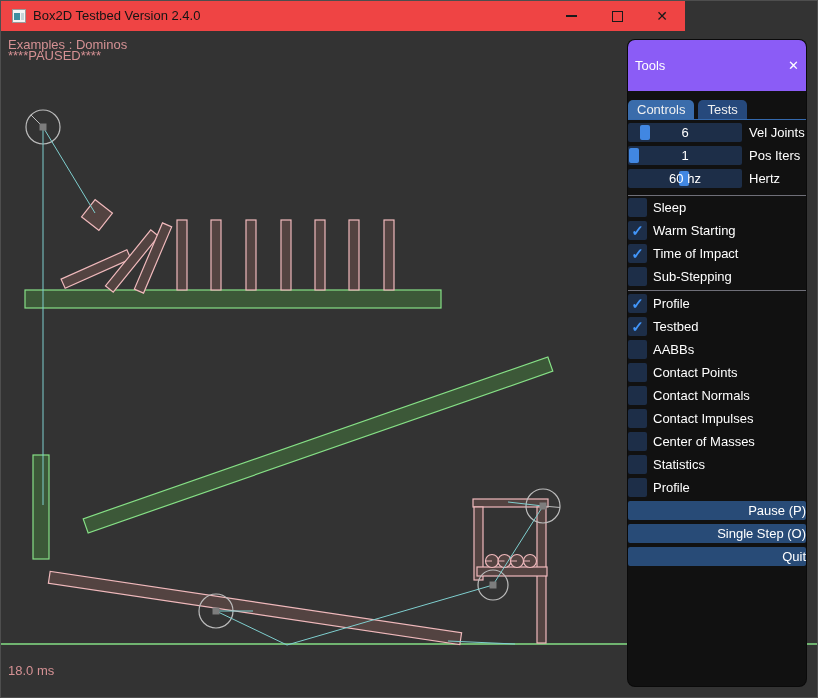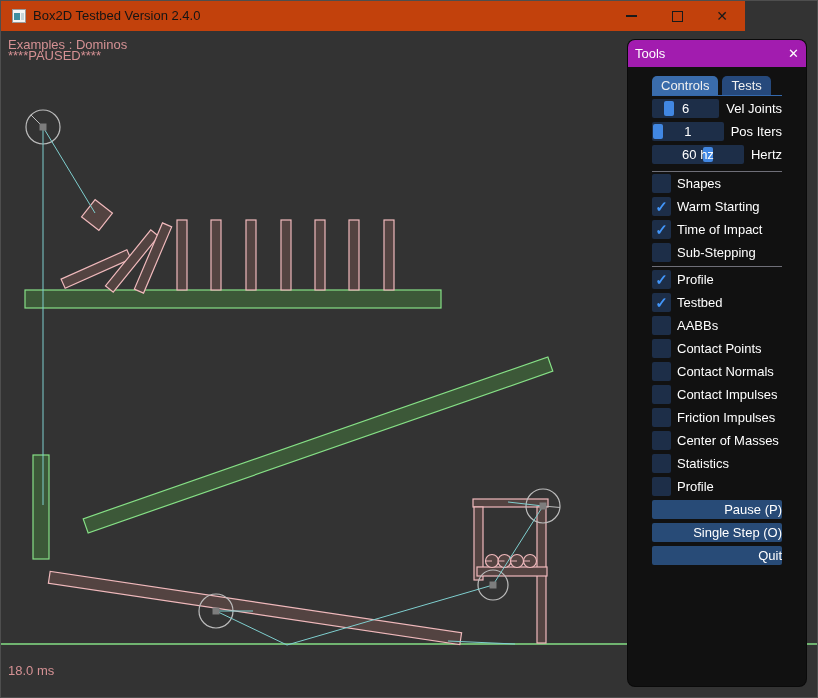--- a/index.html
+++ b/index.html
@@ -1,44 +1,44 @@
 <!DOCTYPE html>
 <html><head>
 <meta charset="utf-8">
 <style>
   html,body{margin:0;padding:0}
   body{width:818px;height:698px;position:relative;overflow:hidden;background:#333333;
        font-family:"Liberation Sans",sans-serif;}
   .frame-border{position:absolute;inset:0;border:1px solid #4e4e4e;pointer-events:none;z-index:60}
 
   
-  .titlebar{position:absolute;left:1px;top:1px;width:744px;height:30px;background:#c2410c;z-index:20}
+  .titlebar{position:absolute;left:1px;top:1px;width:684px;height:30px;background:#ef4444;z-index:20}
   .app-icon{position:absolute;left:11px;top:8px;width:14px;height:14px;background:#f4f4f4;border:1px solid #9a9a9a;box-sizing:border-box}
   .app-icon .ic-l{position:absolute;left:1px;top:3px;width:6px;height:7px;background:#3e8fa0}
   .app-icon .ic-r{position:absolute;left:8px;top:3px;width:3px;height:7px;background:#c7d4d7}
   .title-text{position:absolute;left:32px;top:7px;font-size:13px;color:#151515;white-space:nowrap}
   .win-btn{position:absolute;top:0;width:46px;height:30px;display:flex;align-items:center;justify-content:center;color:#1a1a1a}
   .win-btn.min{right:91px}.win-btn.max{right:45px}.win-btn.close{right:0;font-size:14px}
   .glyph-min{width:11px;height:1.4px;background:#1a1a1a}
   .glyph-max{width:9px;height:9px;border:1.3px solid #1a1a1a}
 
   
   .overlay-text{position:absolute;left:8px;font-size:13px;color:#d59194;z-index:5;white-space:nowrap}
   .t-example{top:37px}.t-paused{top:48px}.t-ms{top:663px}
 
   
   #scene{position:absolute;left:0;top:0;z-index:1}
 
   
   .panel{position:absolute;left:628px;top:40px;width:178px;height:646px;background:#111111;
          border-radius:7px;box-sizing:border-box;z-index:30;box-shadow:0 0 0 1px #0a0a0a}
-  .panel-titlebar{height:19px;background:#a21caf;border-radius:7px 7px 0 0;display:flex;align-items:center;
-                  padding:4px 7px;color:#ffffff;font-size:13px}
+  .panel-titlebar{height:19px;background:#8b5cf6;border-radius:7px 7px 0 0;display:flex;align-items:center;
+                  padding:16px 7px;color:#ffffff;font-size:13px}
   .panel-close{margin-left:auto;color:#ffffff;font-size:13px;line-height:19px;cursor:default}
-  .panel-content{padding:0 24px}
+  .panel-content{padding:0 0}
   .tab-bar{margin-top:9px;display:flex;gap:4px;border-bottom:1px solid #3469ad}
   .tab{height:19px;line-height:19px;padding:0 9px;font-size:13px;color:#f0f0f0;background:#26497c;border-radius:5px 5px 0 0}
   .tab.active{background:#3a6cab}
   .slider-row{display:flex;align-items:center;height:19px;margin-bottom:4px}
   .sliders{margin-top:3px}
   .slider-track{position:relative;width:114px;height:19px;background:#1d2e48;border-radius:2px}
   .slider-grab{position:absolute;top:2px;width:10px;height:15px;background:#4187e2;border-radius:2px}
   .slider-value{position:absolute;left:0;top:0;width:100%;text-align:center;line-height:19px;color:#ffffff;font-size:13px}
   .row-label{margin-left:7px;color:#ffffff;font-size:13px;white-space:nowrap}
   .sep{height:1px;background:#6f6f78;margin:4px 0 3px}
@@ -151,21 +151,21 @@
             <div class="slider-grab" style="left: 51px;"></div>
             <div class="slider-value">60 hz</div>
           </div>
           <div class="row-label">Hertz</div>
         </div>
       </div>
     <div class="sep sep-first"></div>
     <div>
         <div class="check-row">
           <div class="checkbox"></div>
-          <div class="check-label">Shapes</div>
+          <div class="check-label">Sleep</div>
         </div>
         <div class="check-row">
           <div class="checkbox">✓</div>
           <div class="check-label">Warm Starting</div>
         </div>
         <div class="check-row">
           <div class="checkbox">✓</div>
           <div class="check-label">Time of Impact</div>
         </div>
         <div class="check-row">
@@ -189,24 +189,20 @@
           <div class="checkbox"></div>
           <div class="check-label">Contact Points</div>
         </div>
         <div class="check-row">
           <div class="checkbox"></div>
           <div class="check-label">Contact Normals</div>
         </div>
         <div class="check-row">
           <div class="checkbox"></div>
           <div class="check-label">Contact Impulses</div>
-        </div>
-        <div class="check-row">
-          <div class="checkbox"></div>
-          <div class="check-label">Friction Impulses</div>
         </div>
         <div class="check-row">
           <div class="checkbox"></div>
           <div class="check-label">Center of Masses</div>
         </div>
         <div class="check-row">
           <div class="checkbox"></div>
           <div class="check-label">Statistics</div>
         </div>
         <div class="check-row">

